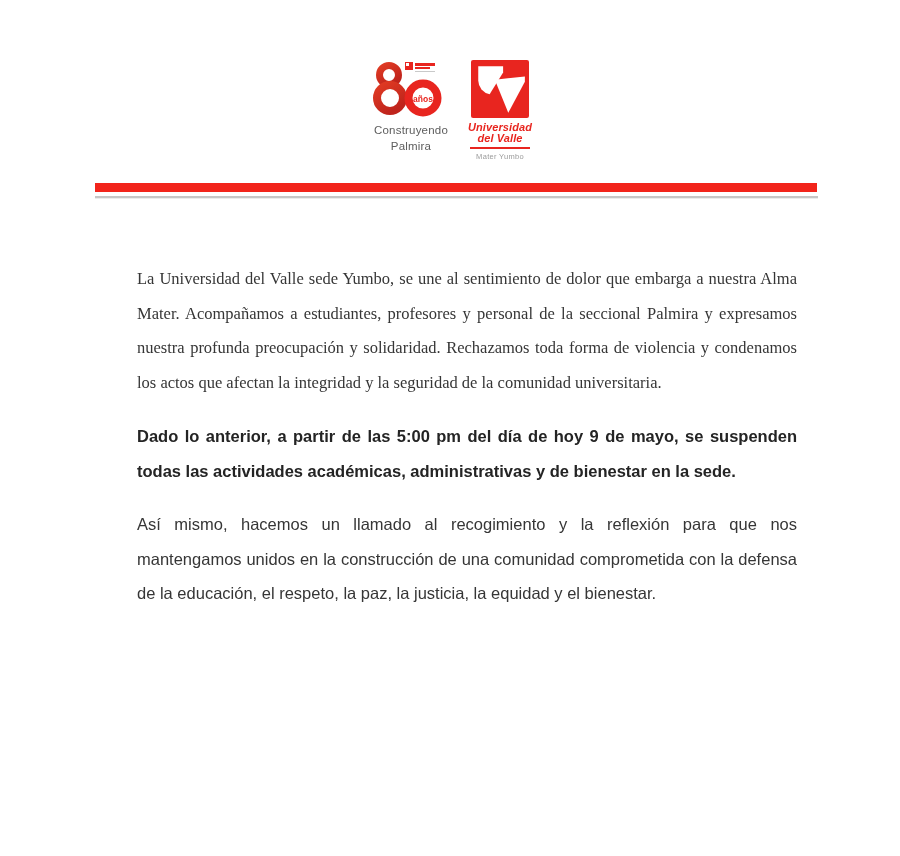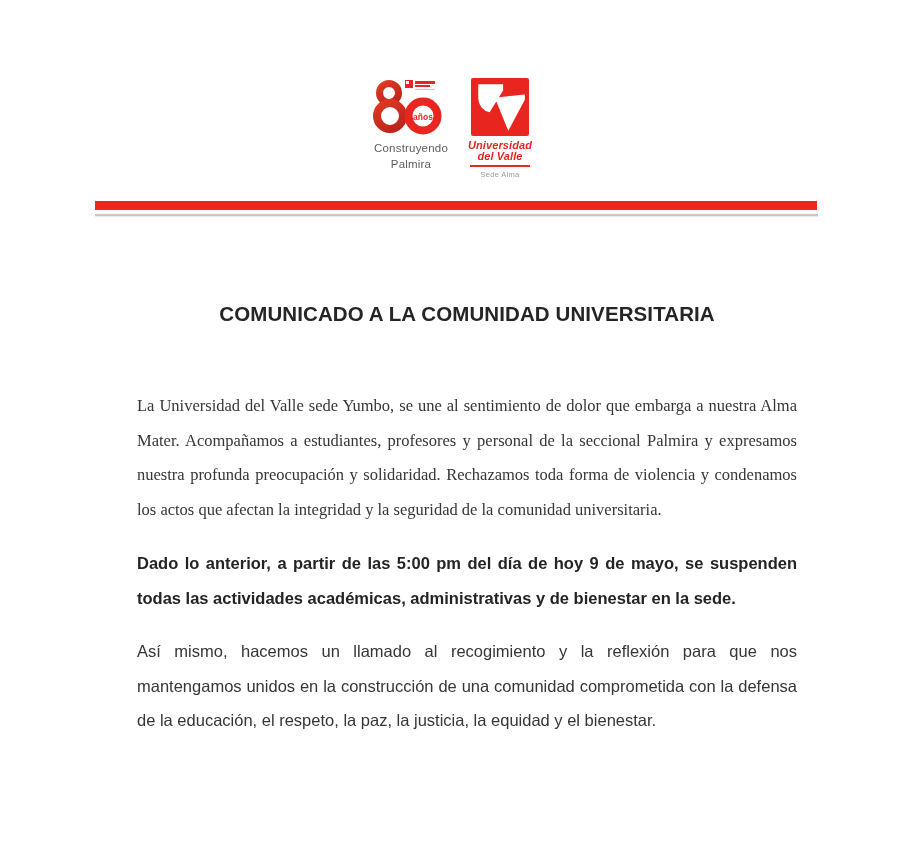--- a/index.html
+++ b/index.html
@@ -7,21 +7,21 @@
     width: 900px; height: 856px;
     background: #ffffff;
     overflow: hidden;
     font-family: "Liberation Sans", "DejaVu Sans", sans-serif;
   }
   .page { width: 900px; height: 856px; position: relative; }
 
   
   .logos {
     display: flex; justify-content: center; align-items: flex-start;
-    gap: 12px; padding-top: 78px;
+    gap: 12px; padding-top: 60px;
   }
   .logo80 { width: 88px; text-align: center; position: relative; }
   .logo80 svg { display: block; margin: 0 auto; }
   .mini-mark {
     position: absolute; left: 38px; top: 2px;
     display: flex; align-items: flex-start; gap: 2px;
   }
   .mini-mark .sq {
     width: 8px; height: 8px; background: #e8251f; position: relative;
   }
@@ -103,30 +103,29 @@
 
     <div class="univ">
       <svg class="emblem" viewBox="0 0 56 56" aria-hidden="true">
         <rect x="0" y="0" width="56" height="56" rx="2" fill="#e8251f"></rect>
         <path d="M7,6 H31 V12 L18,33 A13.5,13.5 0 0 1 7,20 Z" fill="#ffffff"></path>
         <polygon points="23,19 52,16 52,21 36,51" fill="#ffffff"></polygon>
       </svg>
       <div class="name">Universidad</div>
       <div class="name" style="margin-top:0;">del Valle</div>
       <div class="rule"></div>
-      <div class="campus">Sede Alma</div>
+      <div class="campus">Mater Yumbo</div>
     </div>
 
   </div>
 
   <div class="redbar"></div>
   <div class="grayline"></div>
 
   <div class="article">
-    <h1 class="doc-title">COMUNICADO A LA COMUNIDAD UNIVERSITARIA</h1>
 
     <p class="first">La Universidad del Valle sede Yumbo, se une al sentimiento de dolor que embarga a nuestra Alma Mater. Acompañamos a estudiantes, profesores y personal de la seccional Palmira y expresamos nuestra profunda preocupación y solidaridad. Rechazamos toda forma de violencia y condenamos los actos que afectan la integridad y la seguridad de la comunidad universitaria.</p>
 
     <p class="bold-para">Dado lo anterior, a partir de las 5:00 pm del día de hoy 9 de mayo, se suspenden todas las actividades académicas, administrativas y de bienestar en la sede.</p>
 
     <p>Así mismo, hacemos un llamado al recogimiento y la reflexión para que nos mantengamos unidos en la construcción de una comunidad comprometida con la defensa de la educación, el respeto, la paz, la justicia, la equidad y el bienestar.</p>
   </div>
 
 </div>
 

